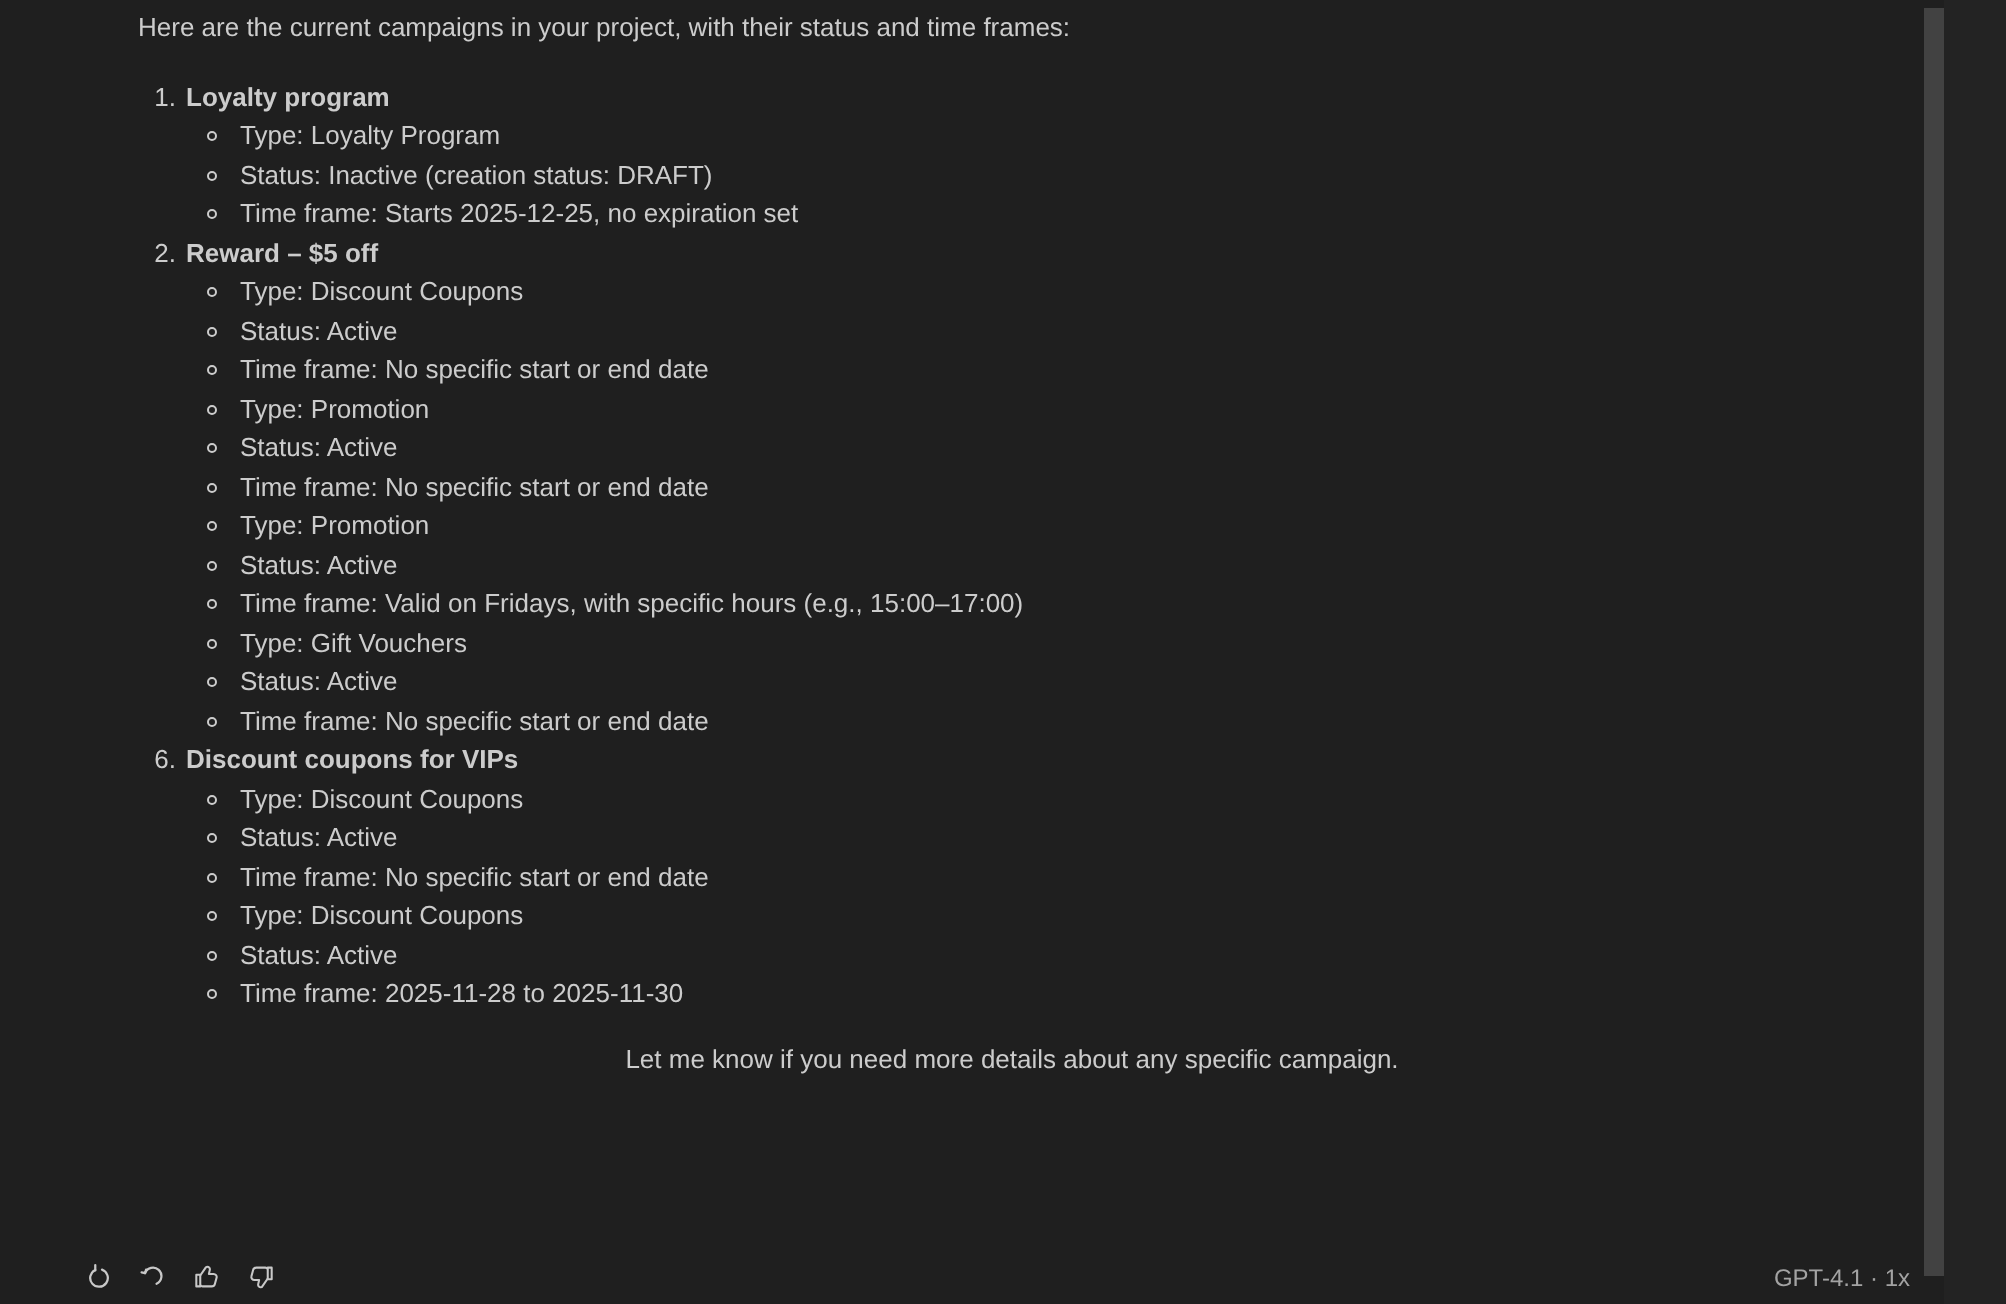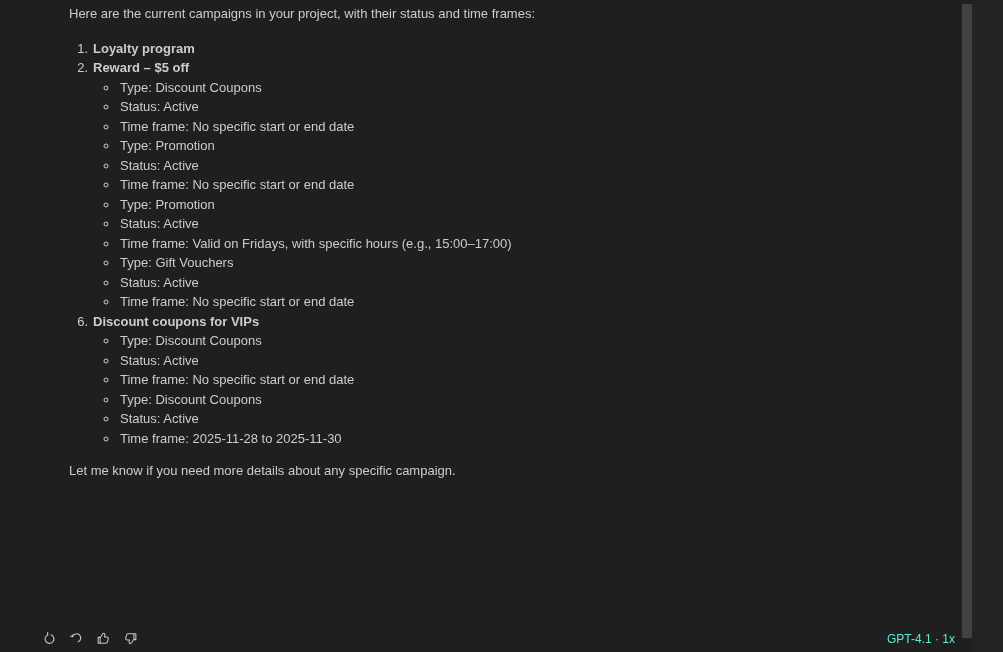--- a/index.html
+++ b/index.html
@@ -31,21 +31,21 @@
     text-align: right;
     margin-right: 5px;
   }
   .name { font-weight: bold; text-align: right; }
   .details {
     list-style: circle;
     margin: 0;
     padding-left: 50px;
   }
   .details li { padding-left: 1px; }
-  .outro { margin: 0; }
+  .outro { margin: 0; text-align: center; }
   .response-toolbar {
     position: absolute;
     left: 41px; top: 630px;
     display: flex;
     gap: 11px;
     align-items: center;
   }
   .icon-button {
     background: none;
     border: none;
@@ -57,21 +57,21 @@
     display: inline-flex;
     align-items: center;
     justify-content: center;
   }
   .icon-button svg { display: block; }
   .model-info {
     position: absolute;
     right: 48px; bottom: 6px;
     font-size: 12px;
     line-height: 14px;
-    color: #5eead4;
+    color: #a3a3a3;
   }
   .right-strip {
     position: absolute;
     top: 0; right: 0; bottom: 0;
     width: 31px;
     background: #232323;
   }
   .scrollbar-thumb {
     position: absolute;
     left: 962px; top: 4px;
@@ -81,20 +81,25 @@
 </style>
 </head>
 <body>
 
 <div class="content">
   <p class="intro">Here are the current campaigns in your project, with their status and time frames:</p>
 
   <ol class="campaign-list">
     <li>
       <div class="item-head"><span class="num">1.</span><span class="name">Loyalty program</span></div>
+      <ul class="details">
+        <li>Type: Loyalty Program</li>
+        <li>Status: Inactive (creation status: DRAFT)</li>
+        <li>Time frame: Starts 2025-12-25, no expiration set</li>
+      </ul>
     </li>
     <li>
       <div class="item-head"><span class="num">2.</span><span class="name">Reward – $5 off</span></div>
       <ul class="details">
         <li>Type: Discount Coupons</li>
         <li>Status: Active</li>
         <li>Time frame: No specific start or end date</li>
       </ul>
     </li>
     <li>

